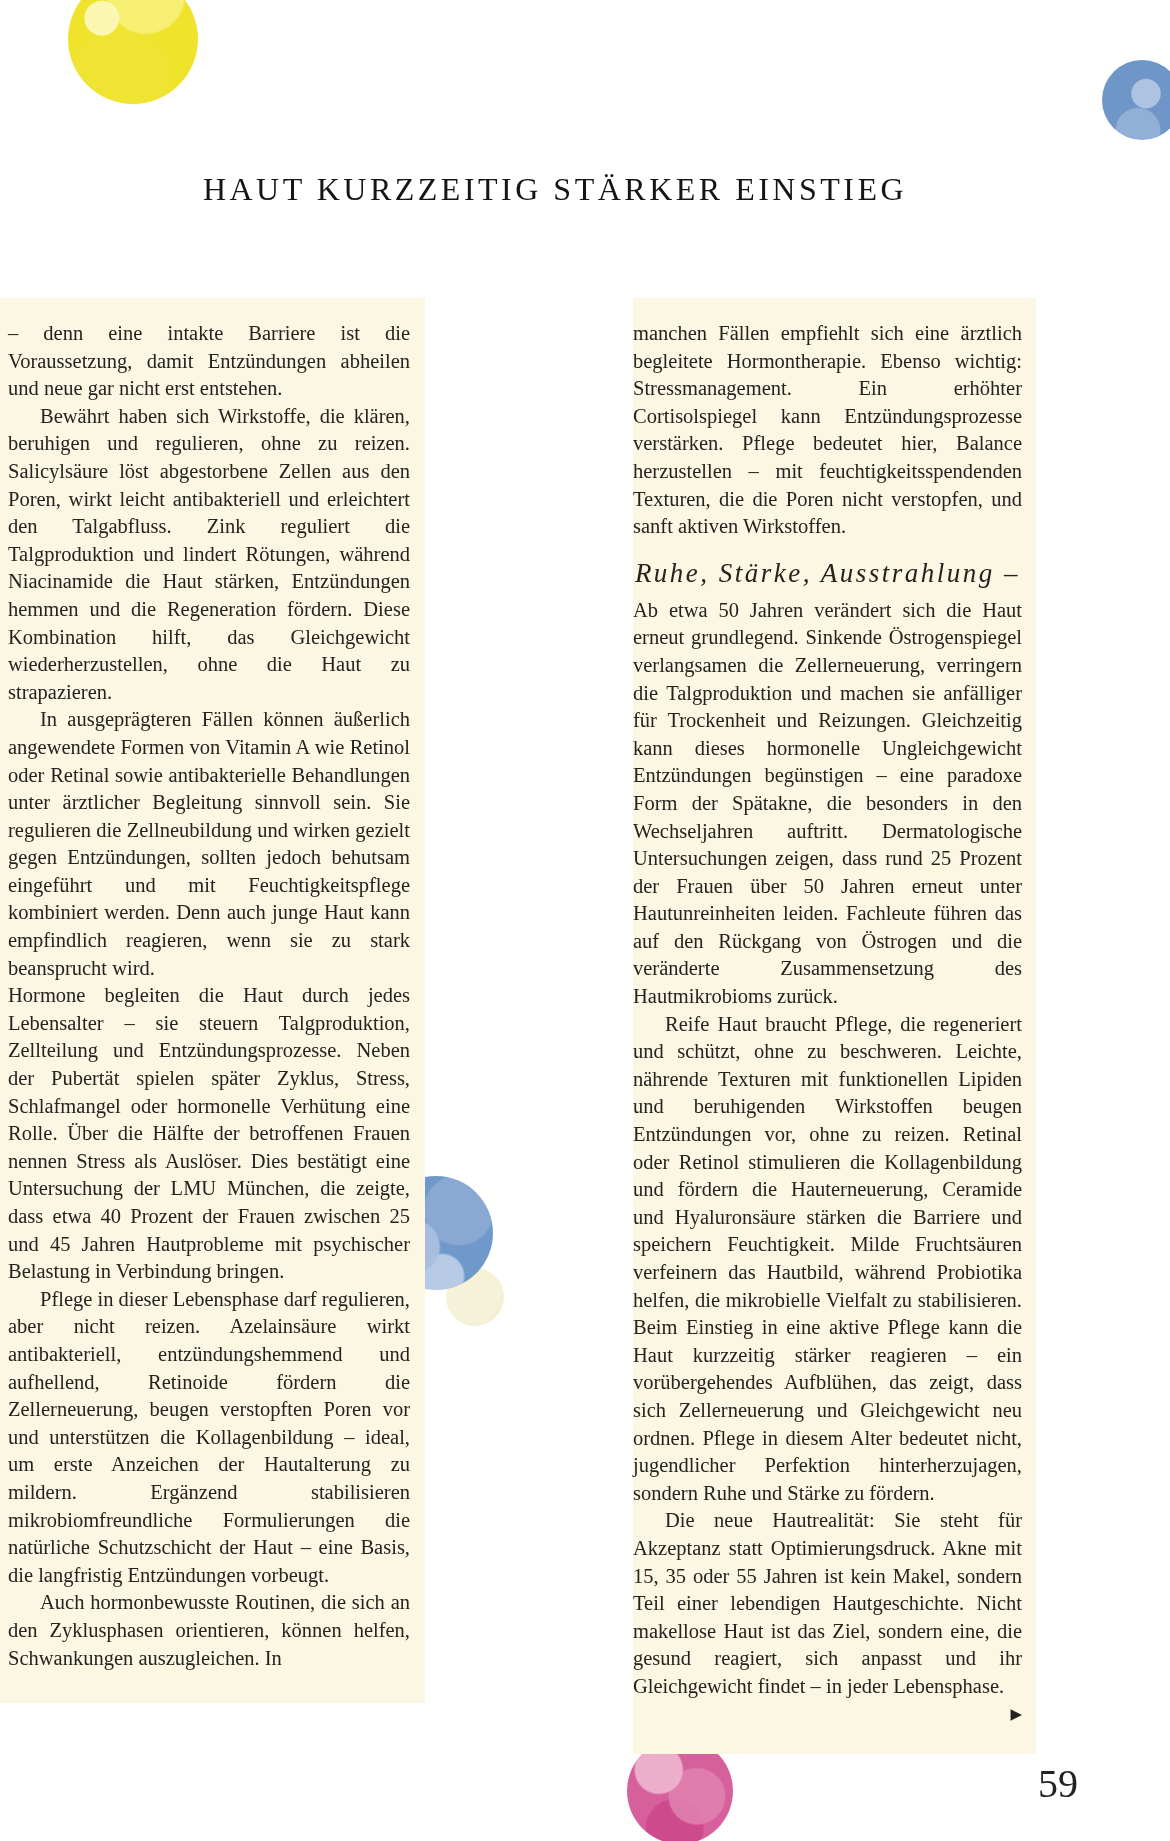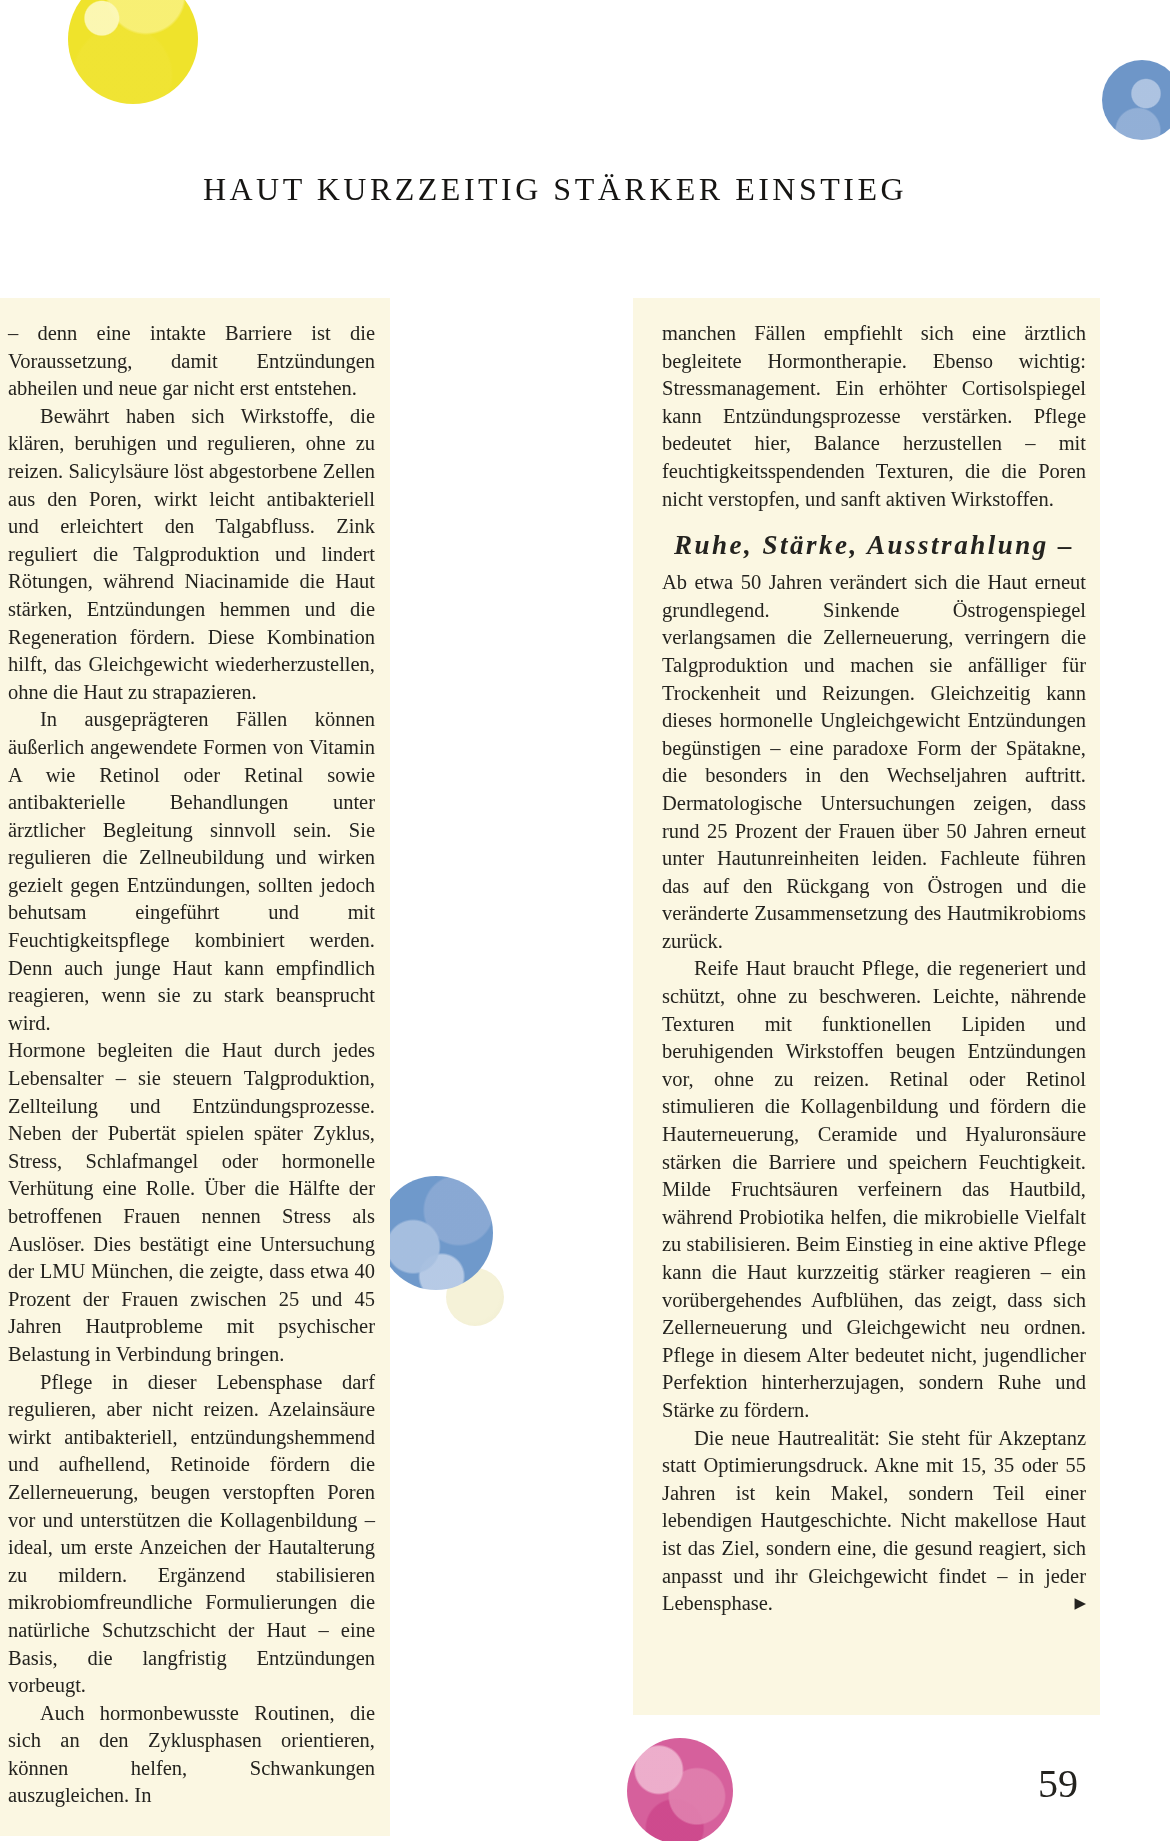--- a/index.html
+++ b/index.html
@@ -72,43 +72,43 @@
 
   
   .column {
     position: absolute;
     top: 298px;
     background: #fbf7e2;
     box-sizing: border-box;
     font-size: 20.5px;
     line-height: 27.6px;
   }
-  .column-left  { left: 0px;   width: 390px; min-height: 1405px; padding: 22px 15px 26px 8px; }
-  .column-right { left: 633px; width: 467px; min-height: 1417px; padding: 22px 14px 26px 29px; }
+  .column-left  { left: 0px;   width: 425px; min-height: 1405px; padding: 22px 15px 26px 8px; }
+  .column-right { left: 633px; width: 403px; min-height: 1417px; padding: 22px 14px 26px 0; }
 
   .column p {
     margin: 0;
     text-align: justify;
     hyphens: auto;
     -webkit-hyphens: auto;
     overflow-wrap: break-word;
   }
   .column p.indent { text-indent: 32px; }
 
   .subheading {
     margin: 16px 0 7px 0;
     text-align: center;
     font-style: italic;
     font-size: 27px;
     line-height: 33px;
     letter-spacing: 2.5px;
     color: #24231f;
     font-weight: normal;
   }
-  .subheading .sh-line { display: block; font-weight: bold; }
+  .subheading .sh-line { display: block; }
 
   .end-marker {
     float: right;
     font-size: 15px;
     line-height: 27.6px;
     font-family: "DejaVu Sans", sans-serif;
   }
 
   
   .page-number {

